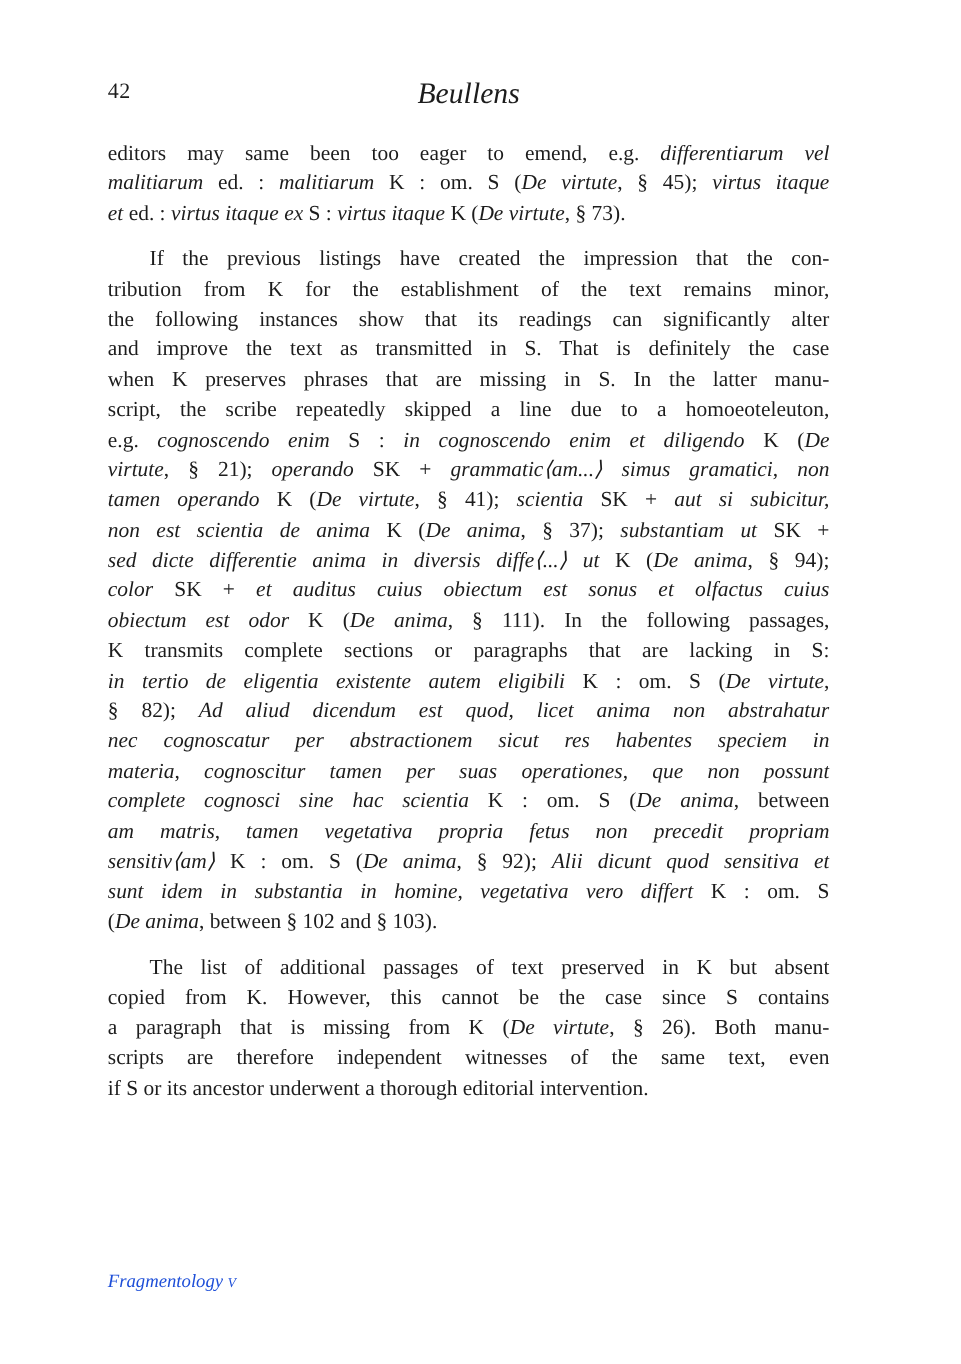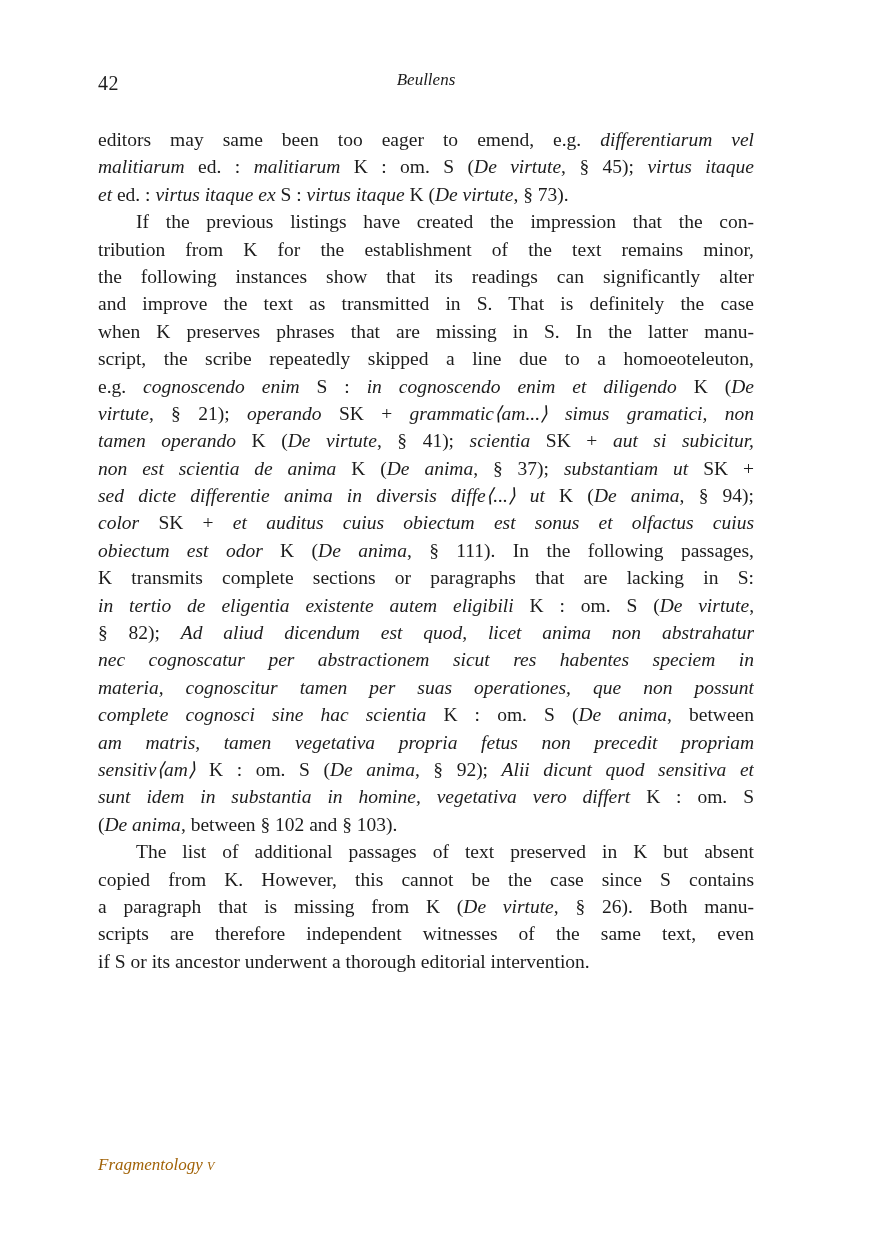--- a/index.html
+++ b/index.html
@@ -26,21 +26,21 @@
     font-size: 20px;
     letter-spacing: 0.5px;
   }
   .runhead {
     position: absolute;
     left: 98px;
     top: 70px;
     width: 656px;
     text-align: center;
     font-style: italic;
-    font-size: 17px;
+    font-size: 27px;
   }
   .textblock {
     position: absolute;
     left: 98px;
     top: 126px;
     width: 656px;
   }
   .line {
     font-size: 19.5px;
     line-height: 27.4px;
@@ -48,31 +48,32 @@
     overflow: hidden;
     text-align: justify;
     text-align-last: justify;
     white-space: normal;
   }
   .line.lastline {
     text-align-last: left;
   }
   .line.indent {
     text-indent: 38px;
+    margin-top: 14px;
   }
   .it {
     font-style: italic;
   }
   .footer {
     position: absolute;
     left: 98px;
     top: 1155px;
     font-style: italic;
     font-size: 17px;
-    color: #a16207;
+    color: #1d4ed8;
   }
   .vol {
     font-variant: small-caps;
   }
 </style>
 </head>
 <body>
 
 <div class="page">
   <div class="pagenum">42</div>

